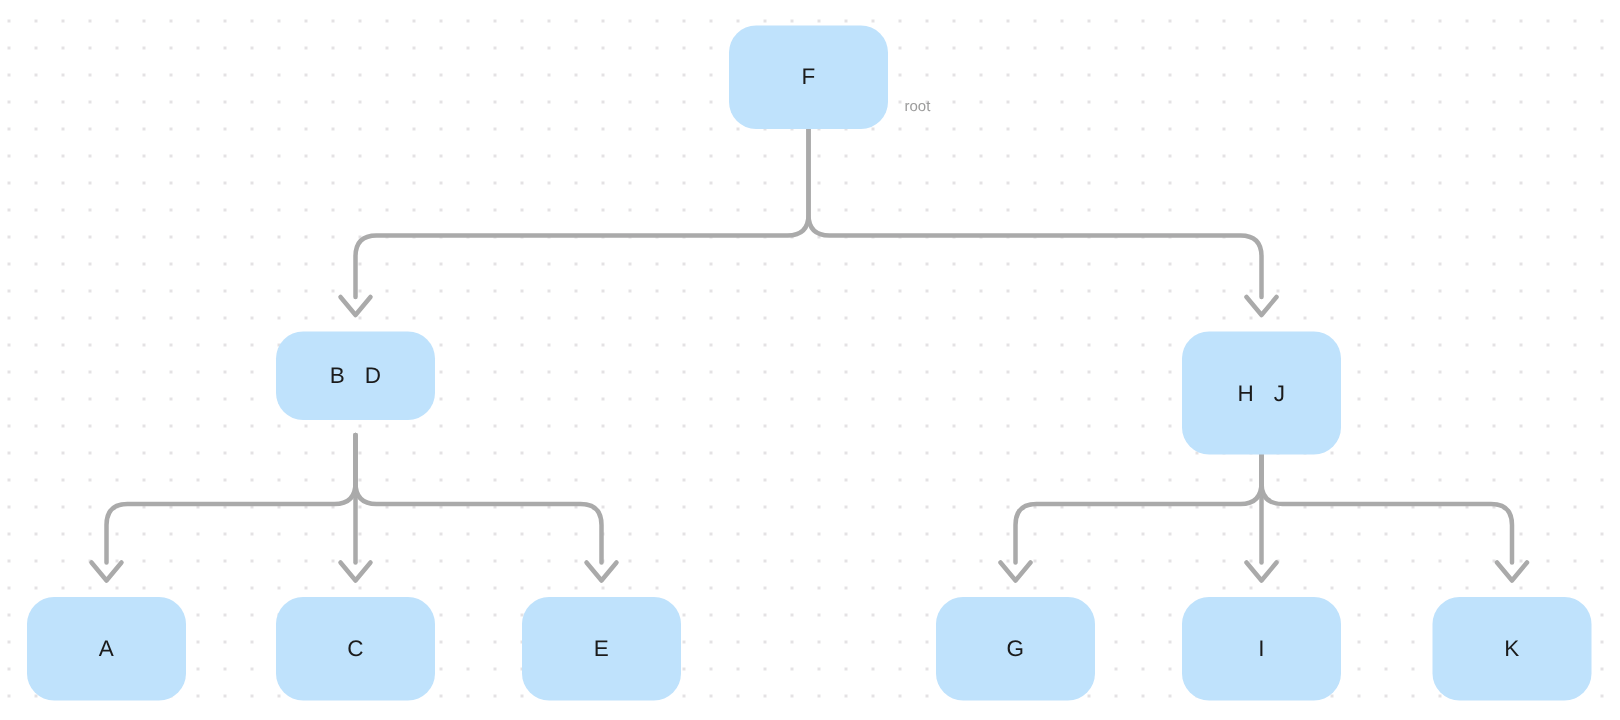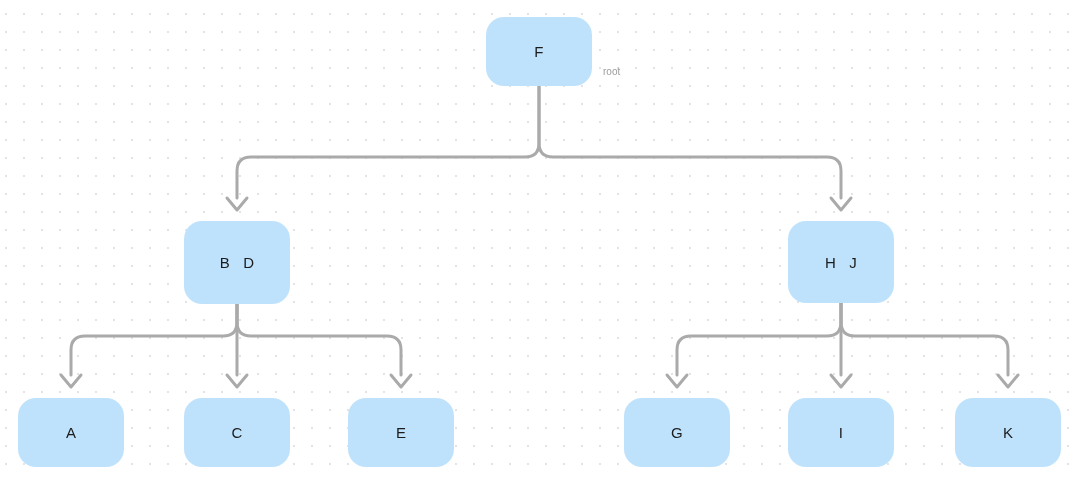--- a/index.html
+++ b/index.html
@@ -85,21 +85,21 @@
 
       <path d="M 841,290 L 841,322 Q 841,336 855,336 L 994,336 Q 1008,336 1008,350 L 1008,375"></path>
       <path d="M 998,375 L 1008,387 L 1018,375"></path>
     </g>
   </svg>
 
   <div class="node" style="left:486px; top:17px; width:106px; height:69px;">
     <span class="node-label">F</span>
   </div>
 
-  <div class="node" style="left:184px; top:221px; width:106px; height:83px;">
+  <div class="node" style="left:184px; top:221px; width:106px; height:59px;">
     <span class="node-label">B   D</span>
   </div>
 
   <div class="node" style="left:788px; top:221px; width:106px; height:82px;">
     <span class="node-label">H   J</span>
   </div>
 
   <div class="node" style="left:18px; top:398px; width:106px; height:69px;">
     <span class="node-label">A</span>
   </div>

